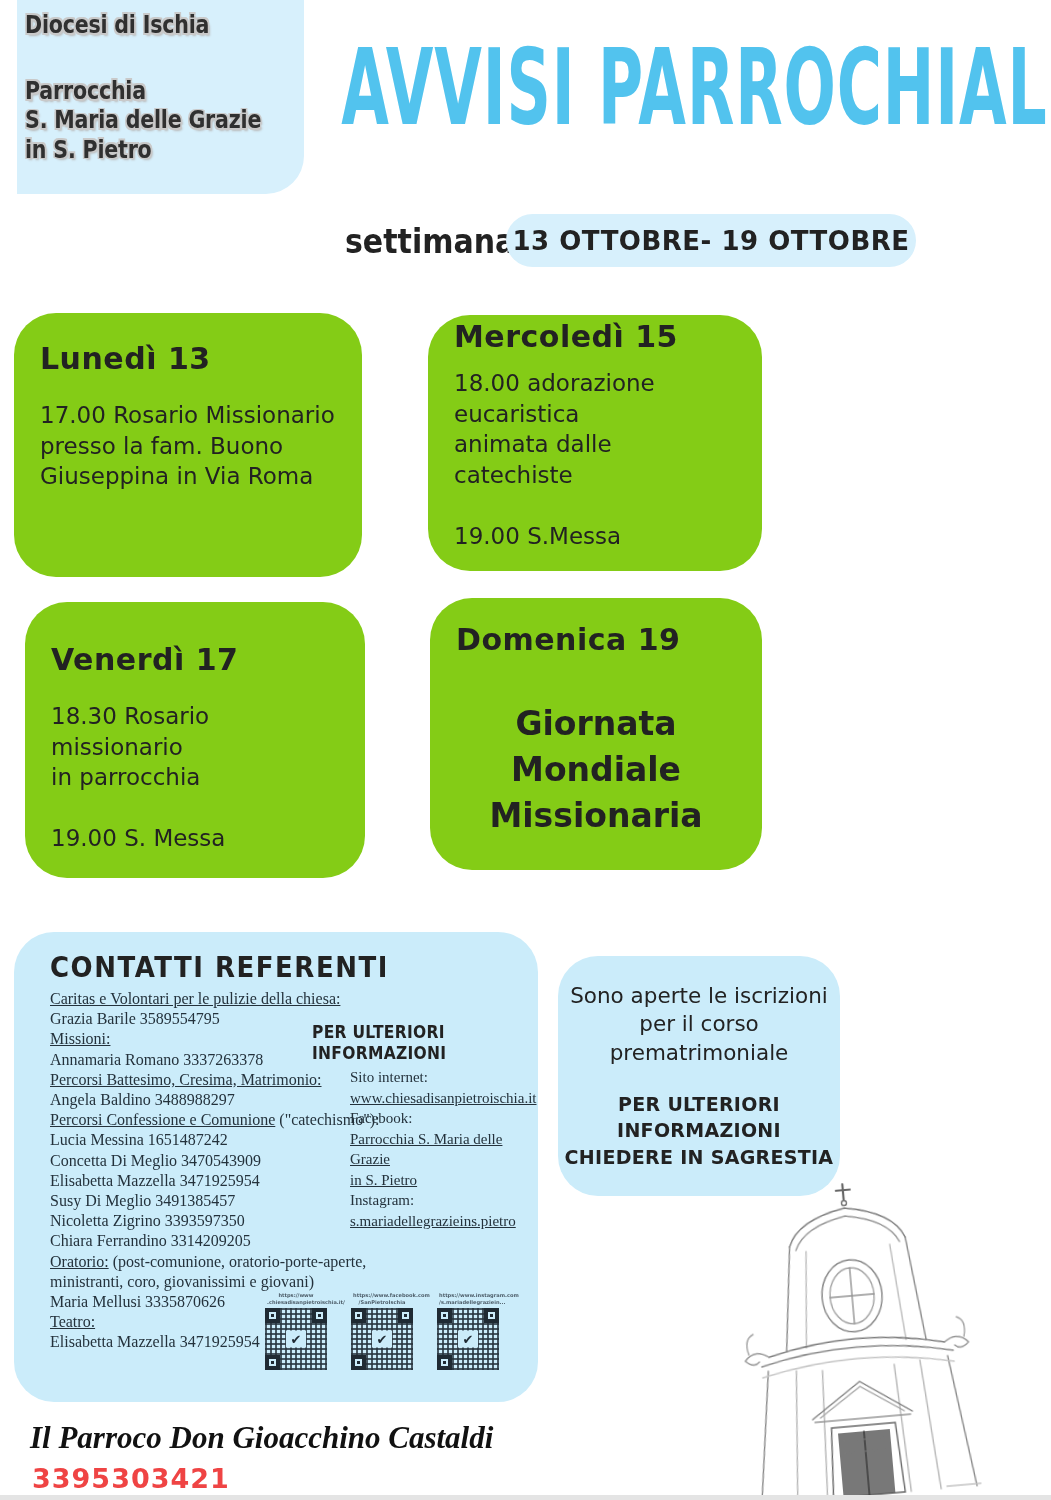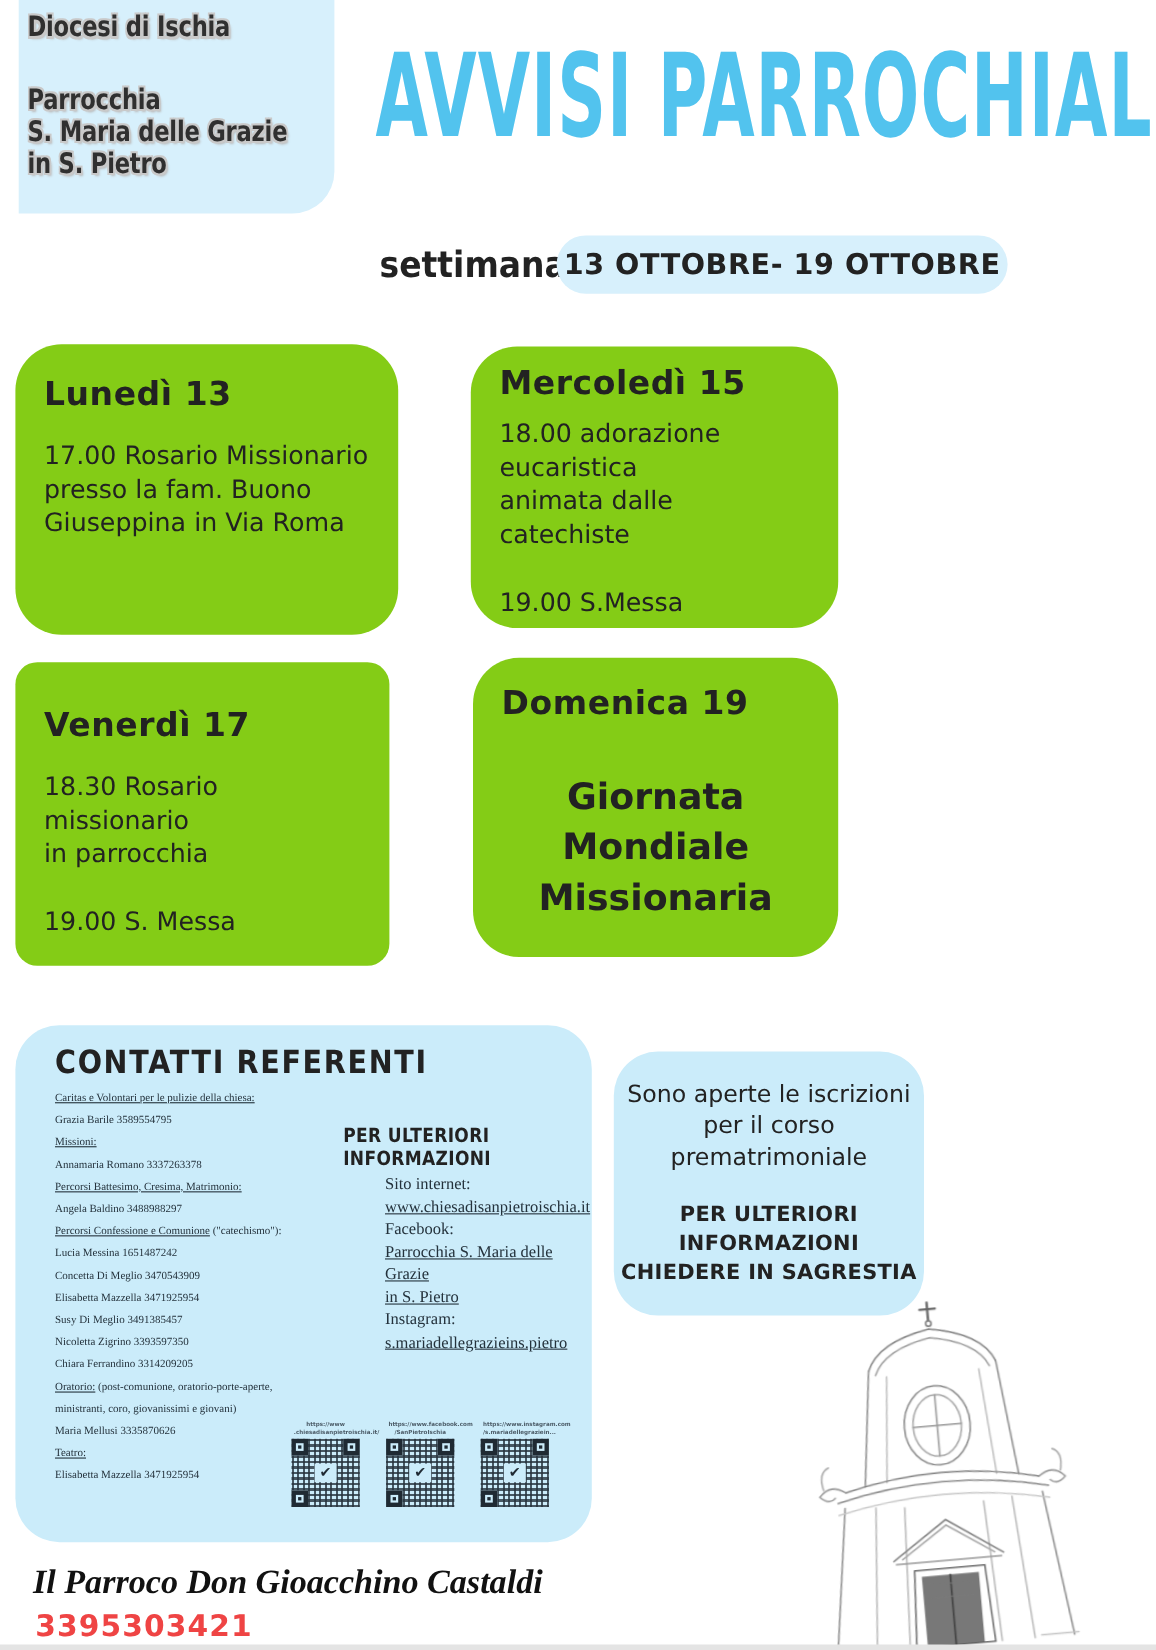--- a/index.html
+++ b/index.html
@@ -23,35 +23,35 @@
   
   .week-label{position:absolute;left:345px;top:222px;font-size:30px;font-weight:bold;
               transform:scaleY(1.1);transform-origin:left top;}
   .week-pill{position:absolute;left:506px;top:214px;width:410px;height:53px;background:#d7f0fc;
              border-radius:27px;display:flex;align-items:center;justify-content:center;
              font-size:26px;font-weight:bold;letter-spacing:.5px;}
 
   
   .card{position:absolute;background:#84cc16;border-radius:42px;box-sizing:border-box;padding:28px 26px;}
   #card-lun{left:14px;top:313px;width:348px;height:264px;}
-  #card-mer{left:428px;top:315px;width:334px;height:256px;padding-top:16px;}
-  #card-ven{left:14px;top:602px;width:340px;height:276px;padding-top:40px;border-radius:20px;}
+  #card-mer{left:428px;top:315px;width:334px;height:256px;padding-top:4px;}
+  #card-ven{left:25px;top:602px;width:340px;height:276px;padding-top:40px;}
   #card-dom{left:430px;top:598px;width:332px;height:272px;padding-top:24px;}
   .day-title{font-size:30px;font-weight:bold;letter-spacing:.5px;}
   .day-body{margin-top:24px;font-size:23px;line-height:1.33;white-space:pre-line;}
   #card-mer .day-body{margin-top:14px;}
   .dom-highlight{margin-top:44px;text-align:center;font-size:33px;font-weight:bold;
                  line-height:1.4;white-space:pre-line;}
 
   
   #contacts-card{position:absolute;left:14px;top:932px;width:524px;height:470px;background:#cbecfa;
                  border-radius:40px;box-sizing:border-box;padding:18px 0 0 36px;}
   .contacts-title{font-size:26px;font-weight:bold;letter-spacing:1.5px;
                   transform:scaleY(1.12);transform-origin:left top;}
-  .c-lines{margin-top:9px;font-family:"Liberation Serif",serif;font-size:10px;
+  .c-lines{margin-top:9px;font-family:"Liberation Serif",serif;font-size:16px;
            line-height:20.2px;color:#24323c;width:334px;}
   .u{text-decoration:underline;}
   .info-col{position:absolute;left:298px;top:90px;width:230px;}
   .info-heading{font-size:15.5px;font-weight:bold;letter-spacing:.3px;
                 transform:scaleY(1.15);transform-origin:left top;}
   .info-items{margin-top:9px;padding-left:38px;font-family:"Liberation Serif",serif;
               font-size:15px;line-height:20.5px;color:#24323c;}
   .ilink{text-decoration:underline;cursor:pointer;}
   .qr-row{position:absolute;left:248px;top:358px;display:flex;gap:18px;}
   .qr-block{width:68px;text-align:center;}

